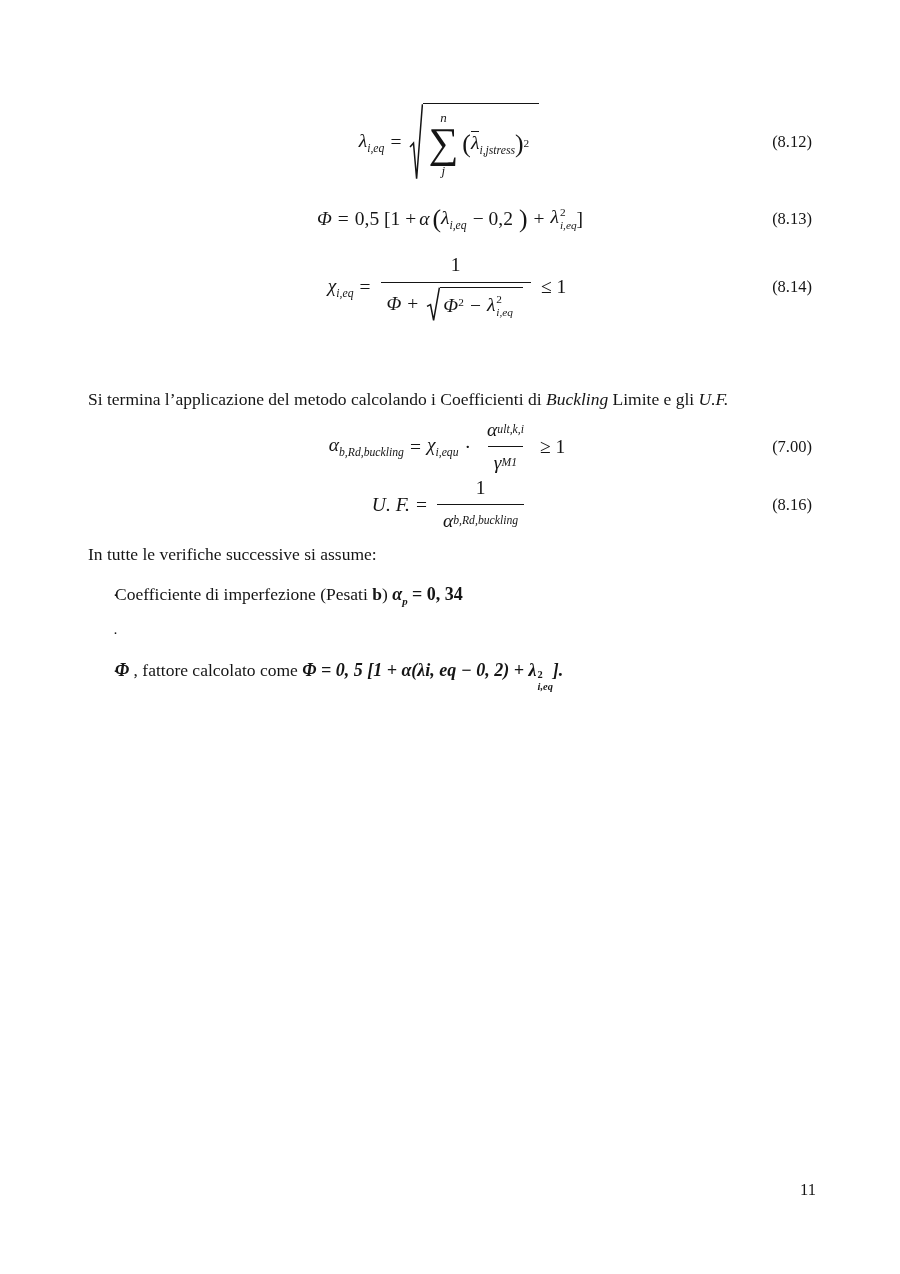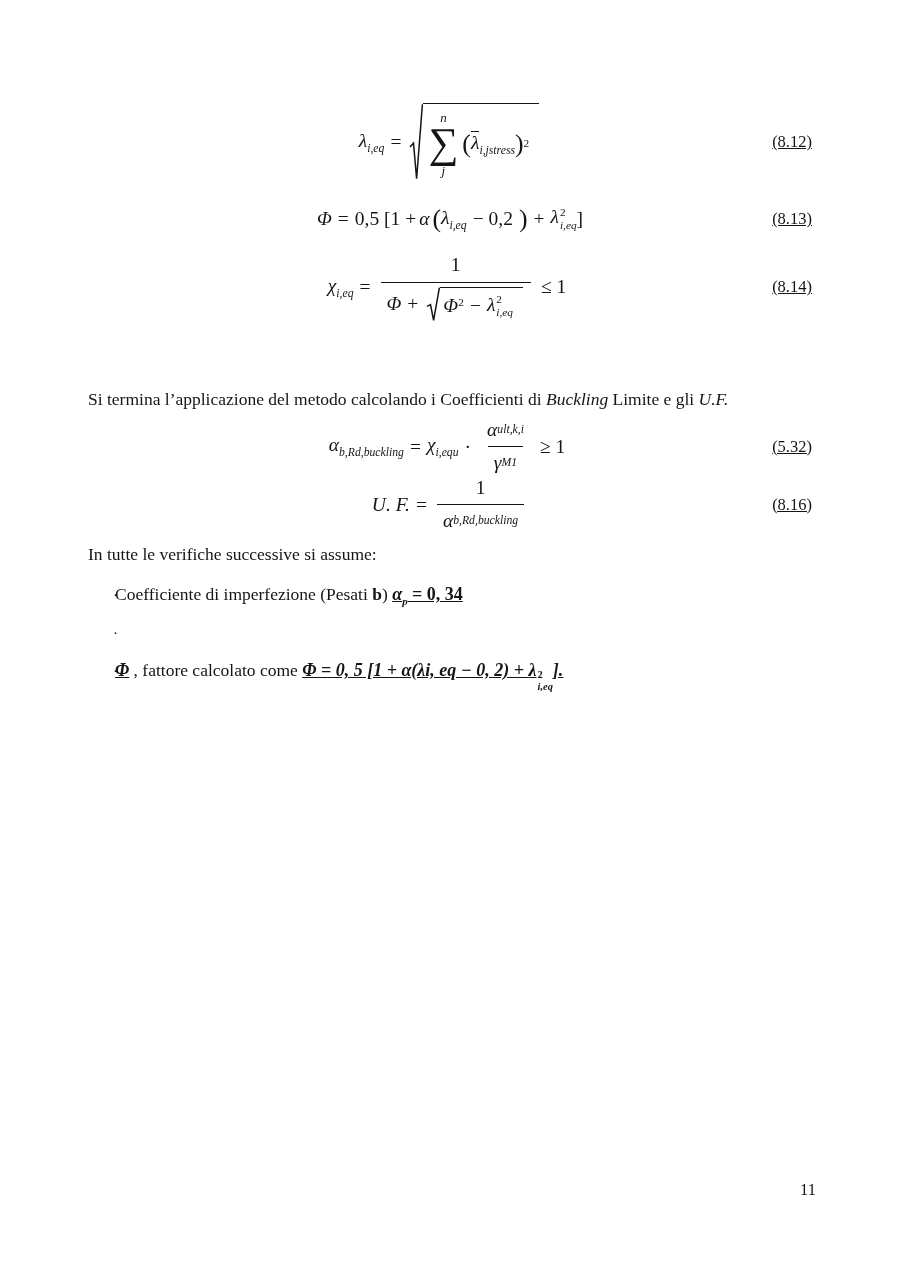--- a/index.html
+++ b/index.html
@@ -27,21 +27,20 @@
     justify-content: center;
     align-items: center;
   }
   .eq-label {
     position: absolute;
     right: 0;
     top: 50%;
     transform: translateY(-50%);
     font-size: 16.5px;
     font-style: normal;
-    text-decoration: underline;
   }
 
   
   .math { font-size: 19.5px; white-space: nowrap; display: inline-flex; align-items: center; }
   .math .it { font-style: italic; }
   .math sub { font-size: 60%; font-style: italic; line-height: 1; }
   .op { margin: 0 6px; }
   .tight { margin: 0 3px; }
   .bp { font-size: 132%; font-style: normal; }
   .pow { font-size: 58%; vertical-align: 0.85em; font-style: normal; line-height: 1; }
@@ -80,21 +79,21 @@
   .sum .lim { font-size: 13px; font-style: italic; padding: 2px 0; }
   .sum .sym { font-size: 42px; line-height: 0.85; font-style: normal; }
 
   
   .ovl { display: inline-block; border-top: 1.4px solid #151515; padding-top: 1px; line-height: 1.05; }
 
   
   .bullets { margin-top: 15px; }
   .bullet { display: flex; align-items: baseline; margin-bottom: 16px; font-size: 17.5px; line-height: 1.3; }
   .bullet .marker { width: 27px; padding-left: 25px; flex: none; font-size: 15px; }
-  .bullet .bmath { font-size: 18px; text-decoration: underline; }
+  .bullet .bmath { font-size: 18px; }
   .bullet sub { font-size: 60%; }
 
   
   .page-number { position: absolute; top: 1180px; right: 84px; font-size: 16.5px; }
 </style>
 </head>
 <body>
 
 <div class="page">
   <div class="content">
@@ -187,21 +186,21 @@
               <span class="it">α</span>
               <sub>ult,k,i</sub>
             </span>
           <span class="den">
               <span class="it">γ</span>
               <sub>M1</sub>
             </span>
         </span>
         <span class="op">≥ 1</span>
       </span>
-      <span class="eq-label">(5.32)</span>
+      <span class="eq-label">(7.00)</span>
     </div>
 
     <div class="eq-row" style="min-height:56px;">
       <span class="math">
         <span class="it">U. F.</span>
         <span class="op">=</span>
         <span class="frac">
           <span class="num">
               <span>1</span>
             </span>

